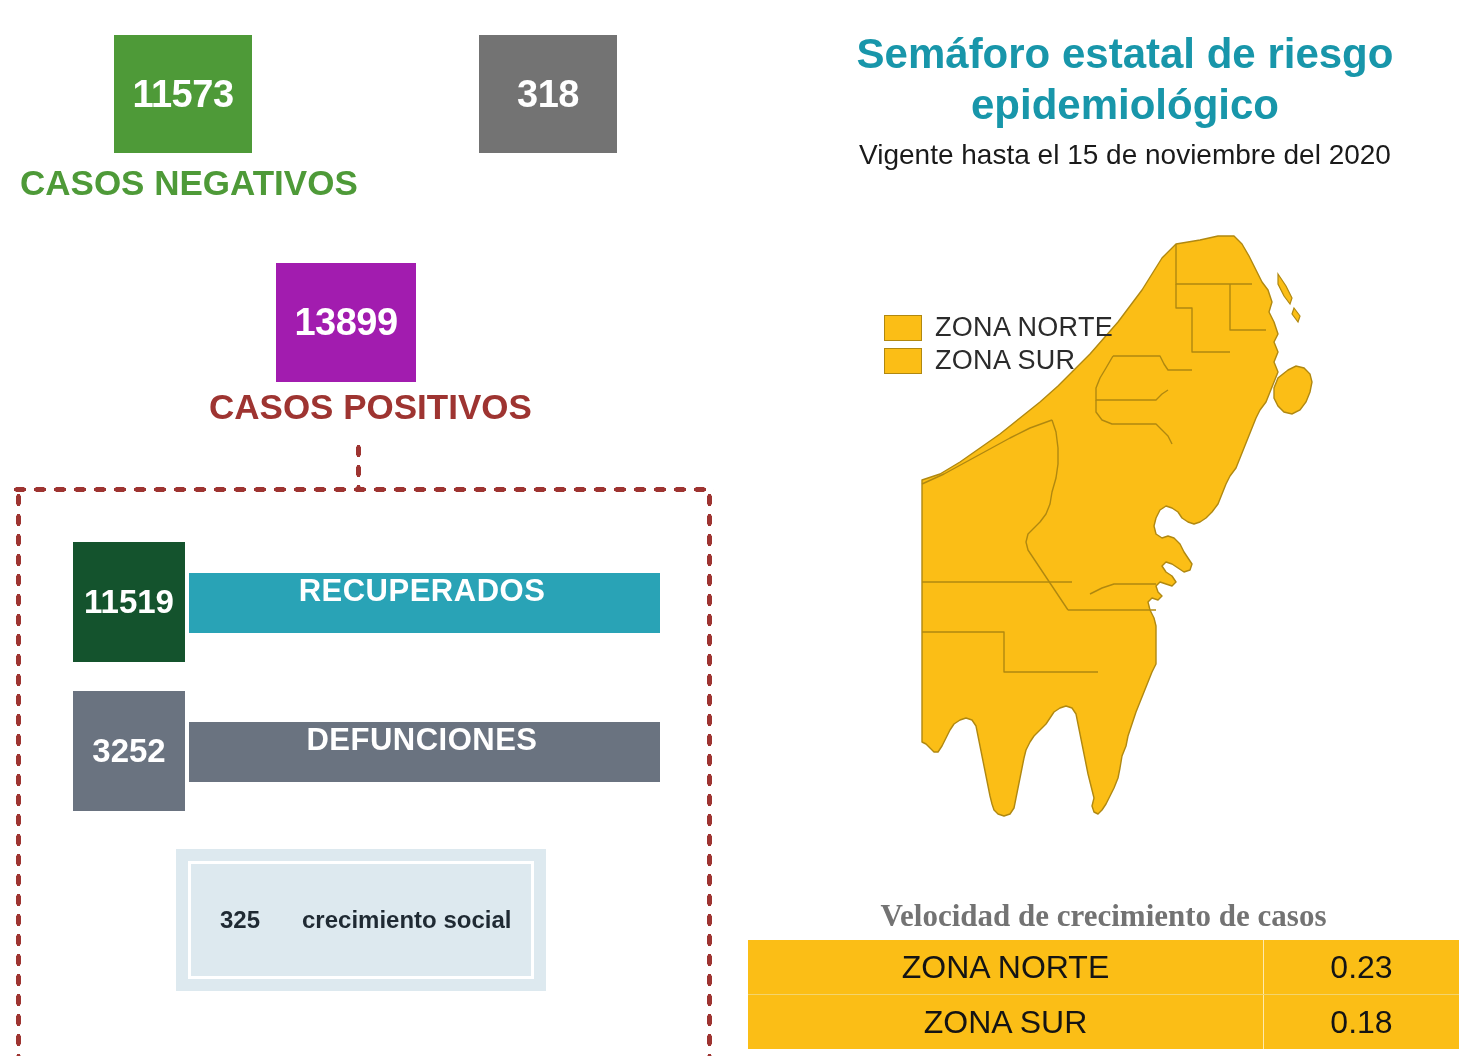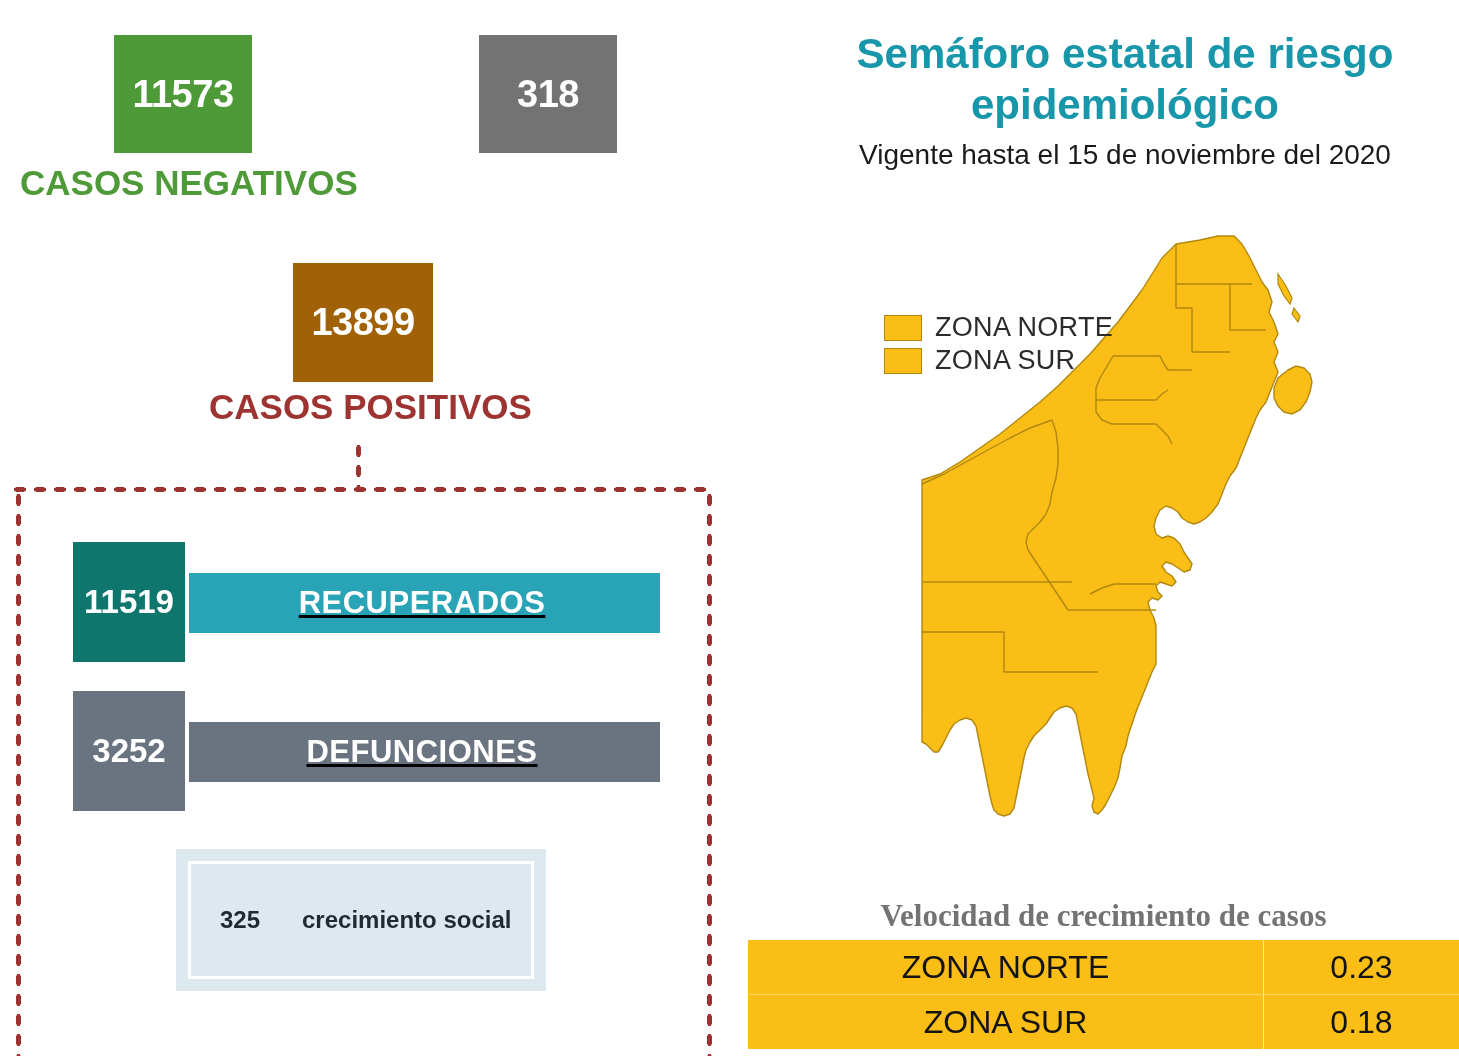--- a/index.html
+++ b/index.html
@@ -64,22 +64,22 @@
   }
   #sq-estudio .num { font-size: 38px; }
   #lbl-estudio {
     left: 386px; top: 163px;
     font-size: 35px;
     color: #D9AA40;
   }
 
   
   #sq-positivos {
-    left: 289px; top: 259px; width: 148px; height: 127px;
-    background: #a16207;
+    left: 272px; top: 259px; width: 148px; height: 127px;
+    background: #a21caf;
   }
   #sq-positivos .num { font-size: 38px; }
   #lbl-positivos {
     left: 209px; top: 387px;
     font-size: 35px;
     color: #9E3431;
   }
 
   
   .dot-v {
@@ -122,33 +122,32 @@
   .bar-chip .num {
     position: relative;
     z-index: 2;
     color: #ffffff;
     font-weight: bold;
     font-size: 33px;
   }
   .bar-strip {
     position: absolute;
     display: flex;
-    align-items: center;
+    align-items: flex-start;
     justify-content: center;
-    text-decoration: underline;
   }
   .bar-strip .txt {
     color: #ffffff;
     font-weight: bold;
     font-size: 31px;
     letter-spacing: 0.5px;
   }
 
   #row-recuperados { left: 69px; top: 538px; width: 600px; height: 128px; }
-  #row-recuperados .bar-chip { width: 120px; height: 128px; background: #0f766e; }
+  #row-recuperados .bar-chip { width: 120px; height: 128px; background: #14532d; }
   #row-recuperados .bar-strip {
     left: 115px; top: 35px; width: 476px; height: 60px; background: #29A3B6;
   }
 
   #row-defunciones { left: 69px; top: 687px; width: 600px; height: 128px; }
   #row-defunciones .bar-chip { width: 120px; height: 128px; background: #6A7380; }
   #row-defunciones .bar-strip {
     left: 115px; top: 35px; width: 476px; height: 60px; background: #6A7380;
   }
 

